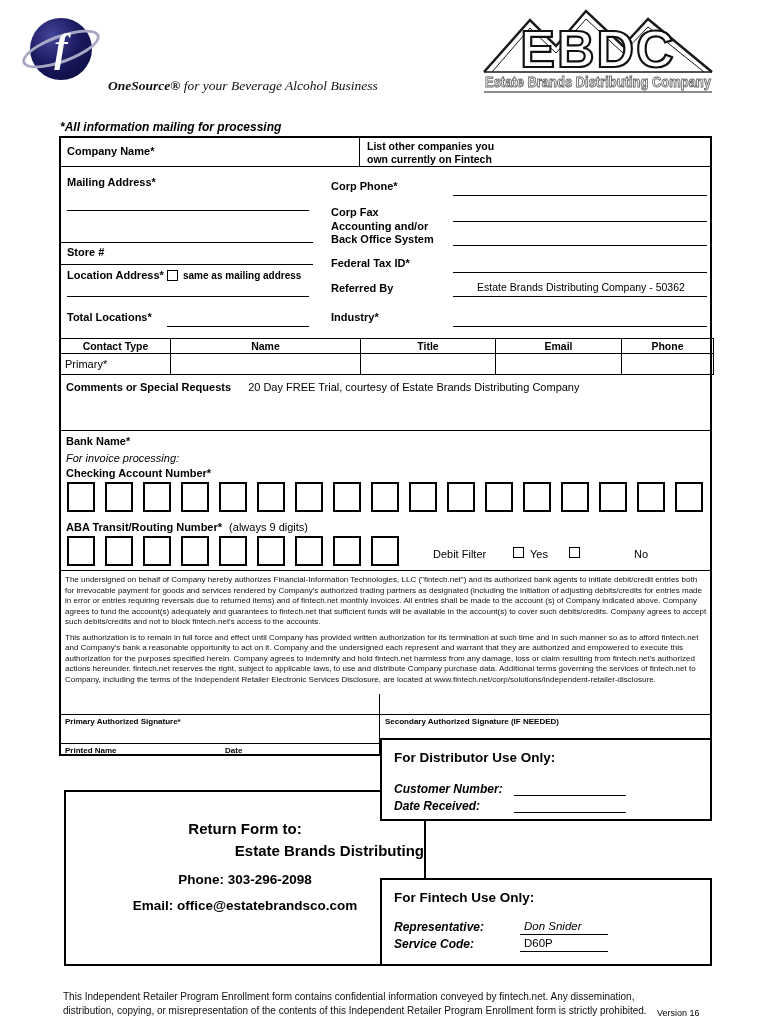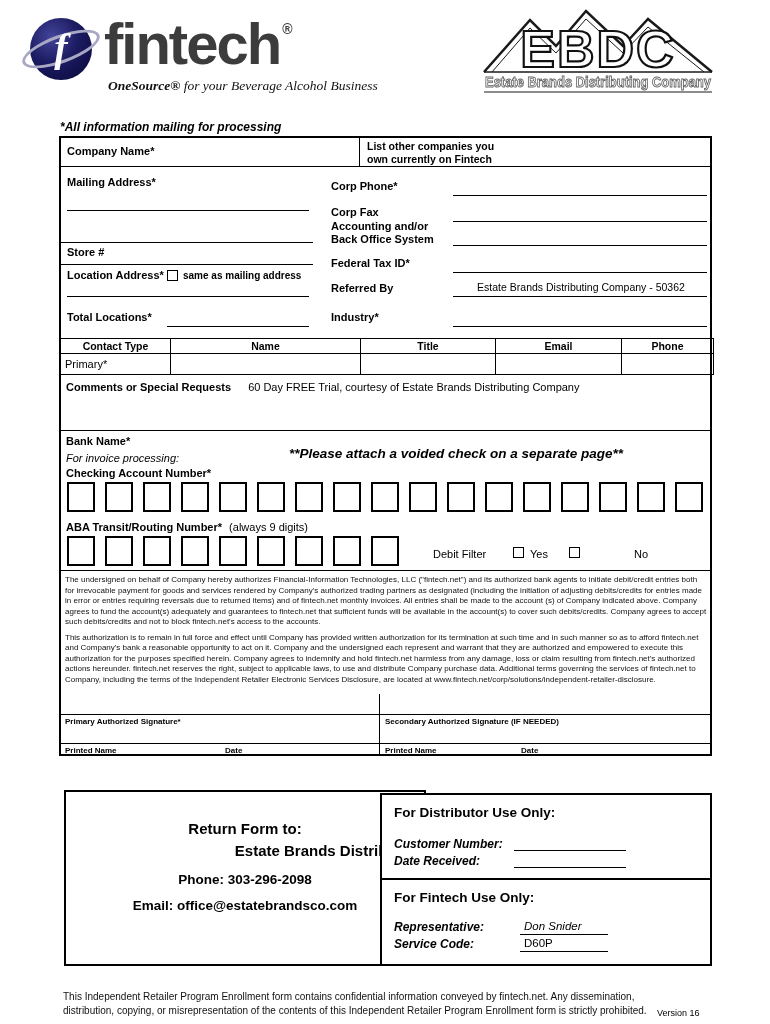--- a/index.html
+++ b/index.html
@@ -41,21 +41,20 @@
 <body>
 
 <div class="page">
 
   <div class="abs" style="left:28px; top:12px; width:360px; height:92px;">
     <div class="globe">
       <div class="globe-sphere"></div>
       <div class="globe-ring"></div>
       <div class="globe-f">f</div>
     </div>
-    <div class="wordmark"><span>fintech</span><span class="reg">®</span></div>
     <div class="tagline"><span class="b">OneSource®</span><span> for your Beverage Alcohol Business</span></div>
   </div>
 
   <div class="abs" style="left:476px; top:6px; width:244px; height:100px;">
     <svg width="244" height="100" viewBox="0 0 244 100">
       <path d="M8 66 L54 14 L80 40 L110 5 L147 40 L172 13 L236 66" fill="none" stroke="#1a1a1a" stroke-width="2.5"></path>
       <path d="M16 66 L54 22 L80 47 L110 13 L147 47 L172 21 L228 66" fill="none" stroke="#1a1a1a" stroke-width="1"></path>
       <text x="122" y="61" text-anchor="middle" font-family="Liberation Sans, sans-serif" font-size="52" font-weight="bold" fill="#ffffff" stroke="#111111" stroke-width="2.2" letter-spacing="2">EBDC</text>
       <line x1="8" y1="66" x2="236" y2="66" stroke="#1a1a1a" stroke-width="1.5"></line>
       <text x="122" y="81" text-anchor="middle" font-family="Liberation Sans, sans-serif" font-size="14" font-weight="bold" fill="#ffffff" stroke="#666666" stroke-width="0.9" textLength="226" lengthAdjust="spacingAndGlyphs">Estate Brands Distributing Company</text>
@@ -129,29 +128,28 @@
           <td></td>
           <td></td>
           <td></td>
           <td></td>
         </tr>
       </tbody>
     </table>
 
     <div class="abs" style="left:5px; top:243px; font-size:11px; white-space:nowrap;">
       <span class="b">Comments or Special Requests</span>
-      <span style="margin-left:14px;">60 Day FREE Trial, courtesy of Estate Brands Distributing Company</span>
+      <span style="margin-left:14px;">20 Day FREE Trial, courtesy of Estate Brands Distributing Company</span>
     </div>
     <div class="abs" style="left:2px; top:258px; width:645px; height:32px;"></div>
     <div class="abs hline" style="left:0; top:292px; width:100%;"></div>
 
     <div class="abs lbl" style="left:5px; top:297px;">Bank Name*</div>
     <div class="abs" style="left:120px; top:295px; width:300px; height:15px;"></div>
     <div class="abs i" style="left:5px; top:314px; font-size:11px;">For invoice processing:</div>
-    <div class="abs b i" style="left:228px; top:308px; font-size:13.5px; white-space:nowrap;">**Please attach a voided check on a separate page**</div>
     <div class="abs lbl" style="left:5px; top:329px;">Checking Account Number*</div>
     <div class="abs boxrow" style="left:6px; top:344px;">
       <span class="dbox"></span>
         <span class="dbox"></span>
         <span class="dbox"></span>
         <span class="dbox"></span>
         <span class="dbox"></span>
         <span class="dbox"></span>
         <span class="dbox"></span>
         <span class="dbox"></span>
@@ -205,21 +203,21 @@
     <div class="abs sig-lbl" style="left:460px; top:608px;">Date</div>
   </div>
 
   <div class="retbox abs" style="left:64px; top:790px; width:362px; height:176px;">
     <div class="abs b" style="left:0; top:28px; width:100%; text-align:center; font-size:15px;">Return Form to:</div>
     <div class="abs b" style="left:0; top:50px; width:100%; text-align:right; font-size:15px;">Estate Brands Distributing</div>
     <div class="abs b" style="left:0; top:80px; width:100%; text-align:center; font-size:13.5px;">Phone: 303-296-2098</div>
     <div class="abs b" style="left:0; top:106px; width:100%; text-align:center; font-size:13.5px;">Email: office@estatebrandsco.com</div>
   </div>
 
-  <div class="obox abs" style="left:380px; top:793px; width:332px; height:93px;">
+  <div class="obox abs" style="left:380px; top:738px; width:332px; height:83px;">
     <div class="abs b" style="left:12px; top:10px; font-size:13.5px;">For Distributor Use Only:</div>
     <div class="abs b i" style="left:12px; top:42px; font-size:12px;">Customer Number:</div>
     <div class="abs hline" style="left:132px; top:55px; width:112px;"></div>
     <div class="abs b i" style="left:12px; top:59px; font-size:12px;">Date Received:</div>
     <div class="abs hline" style="left:132px; top:72px; width:112px;"></div>
   </div>
 
   <div class="obox abs" style="left:380px; top:878px; width:332px; height:88px;">
     <div class="abs b" style="left:12px; top:10px; font-size:13.5px;">For Fintech Use Only:</div>
     <div class="abs b i" style="left:12px; top:40px; font-size:12px;">Representative:</div>

